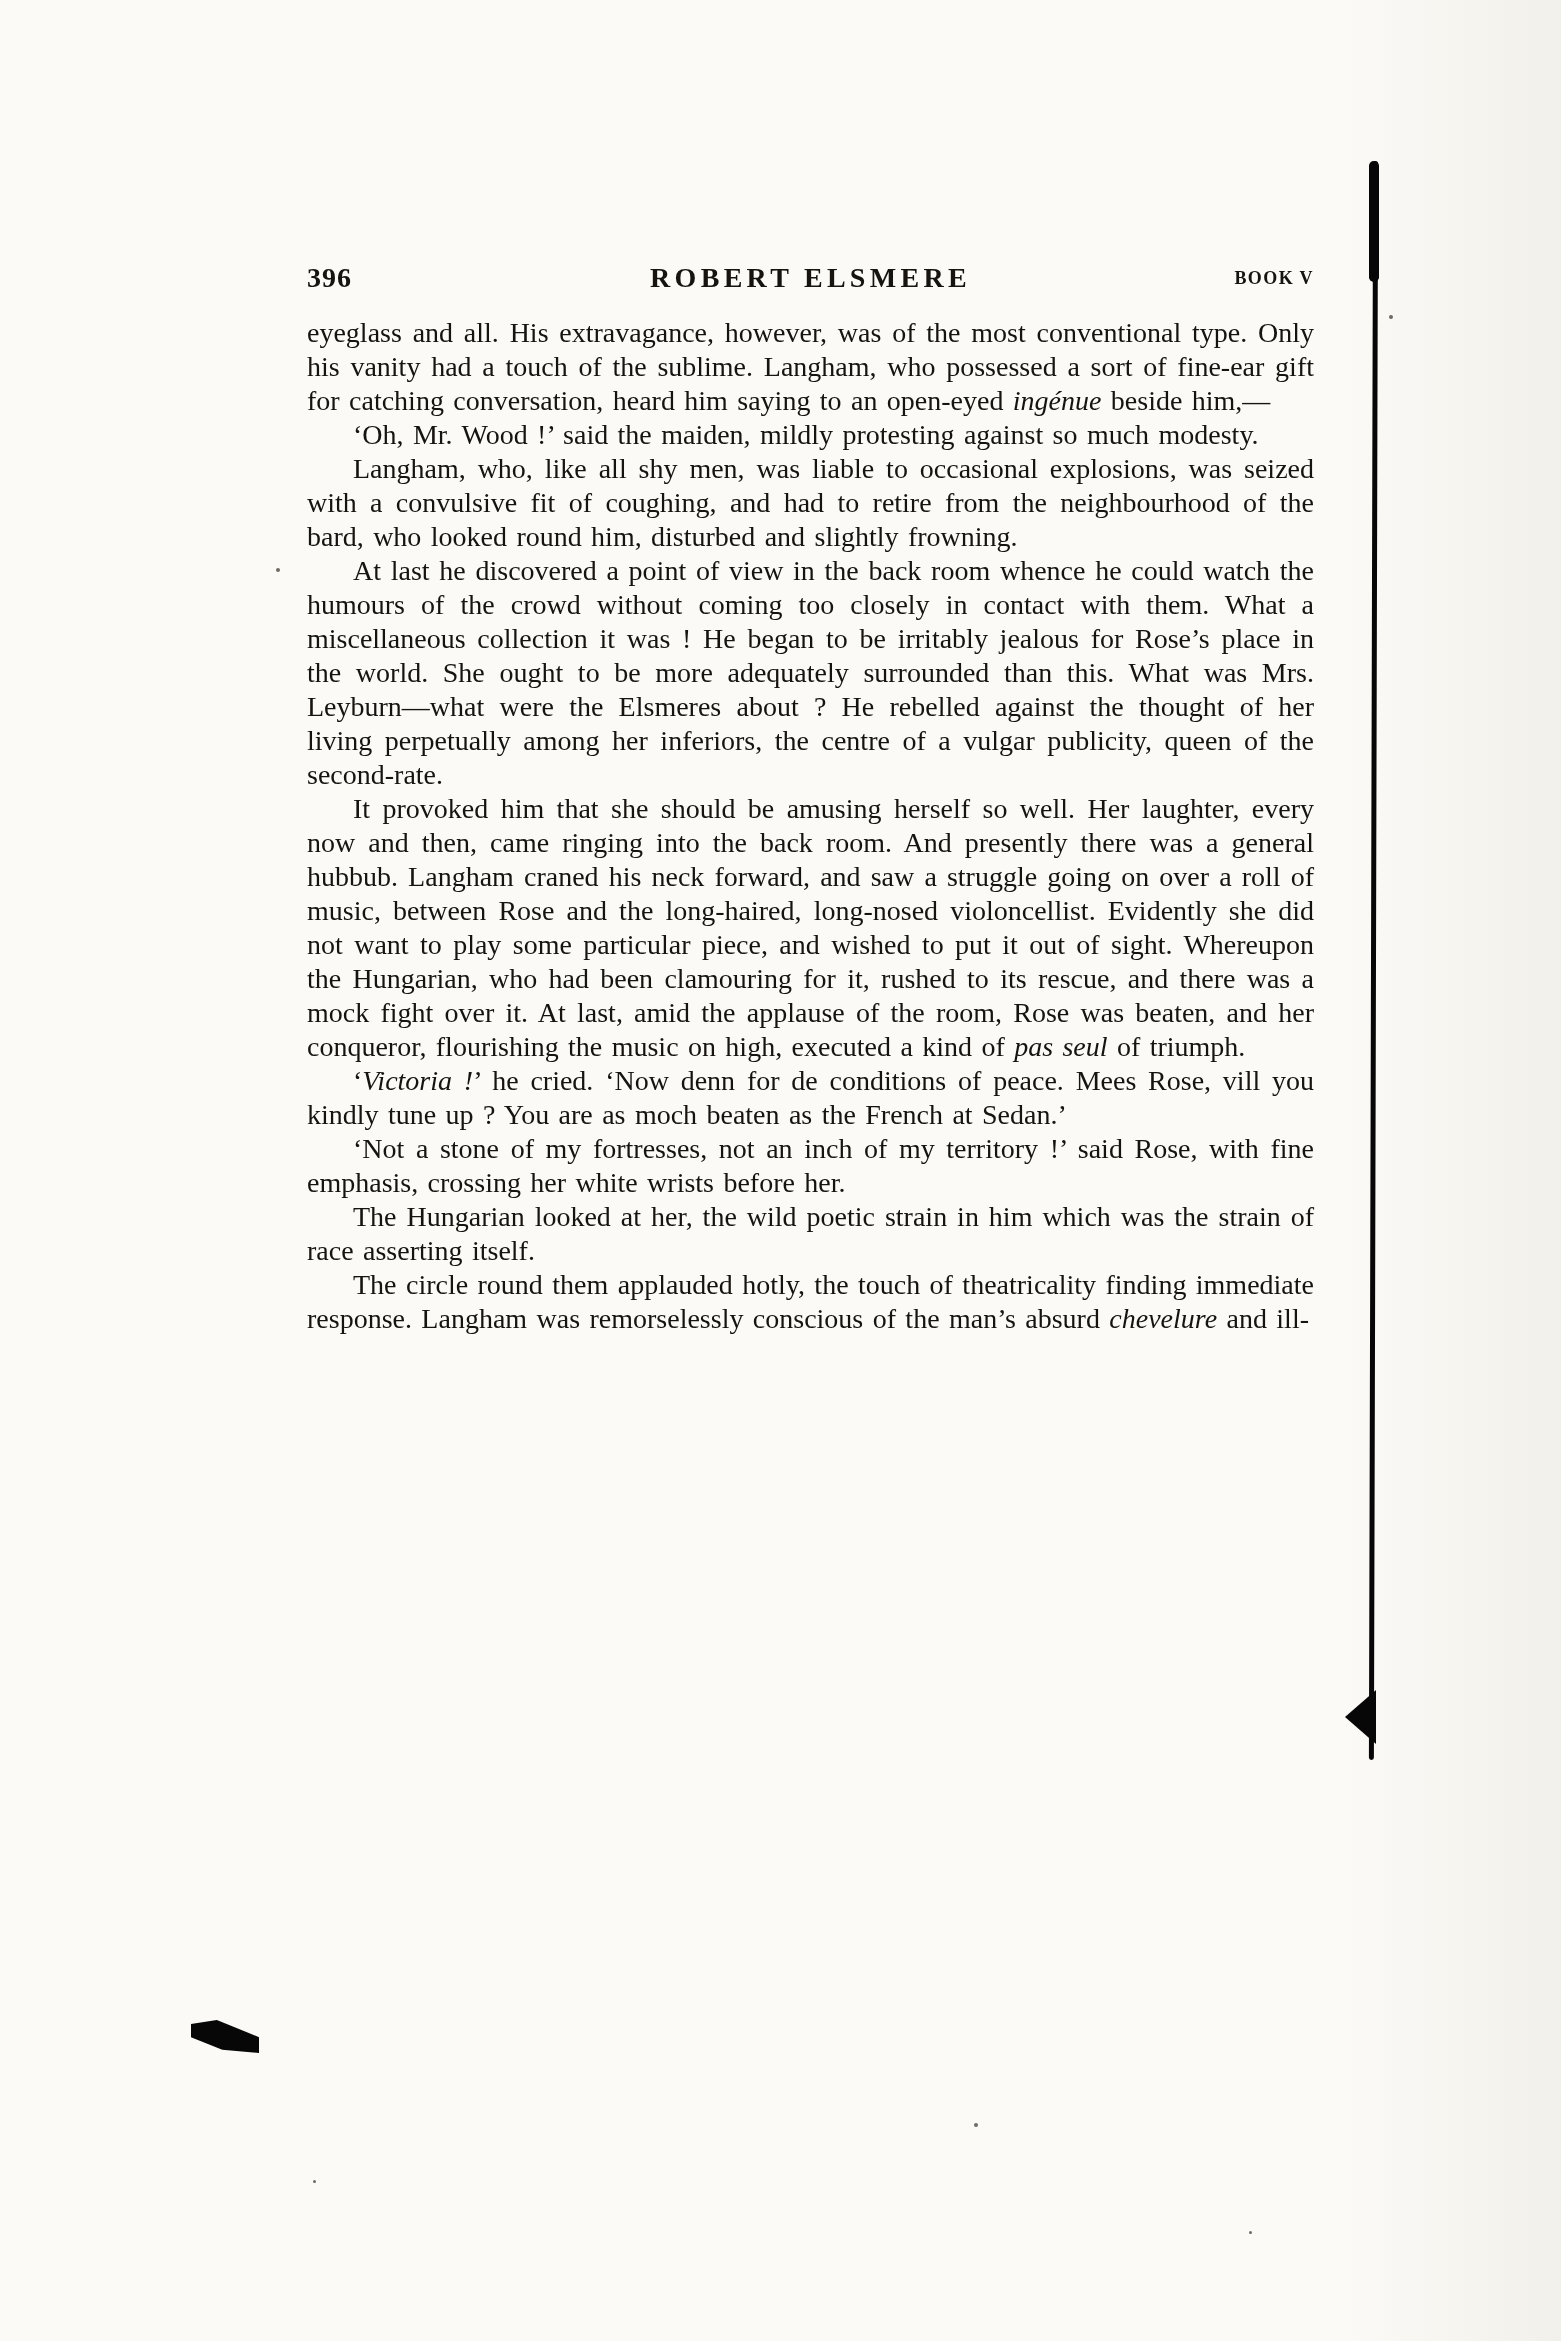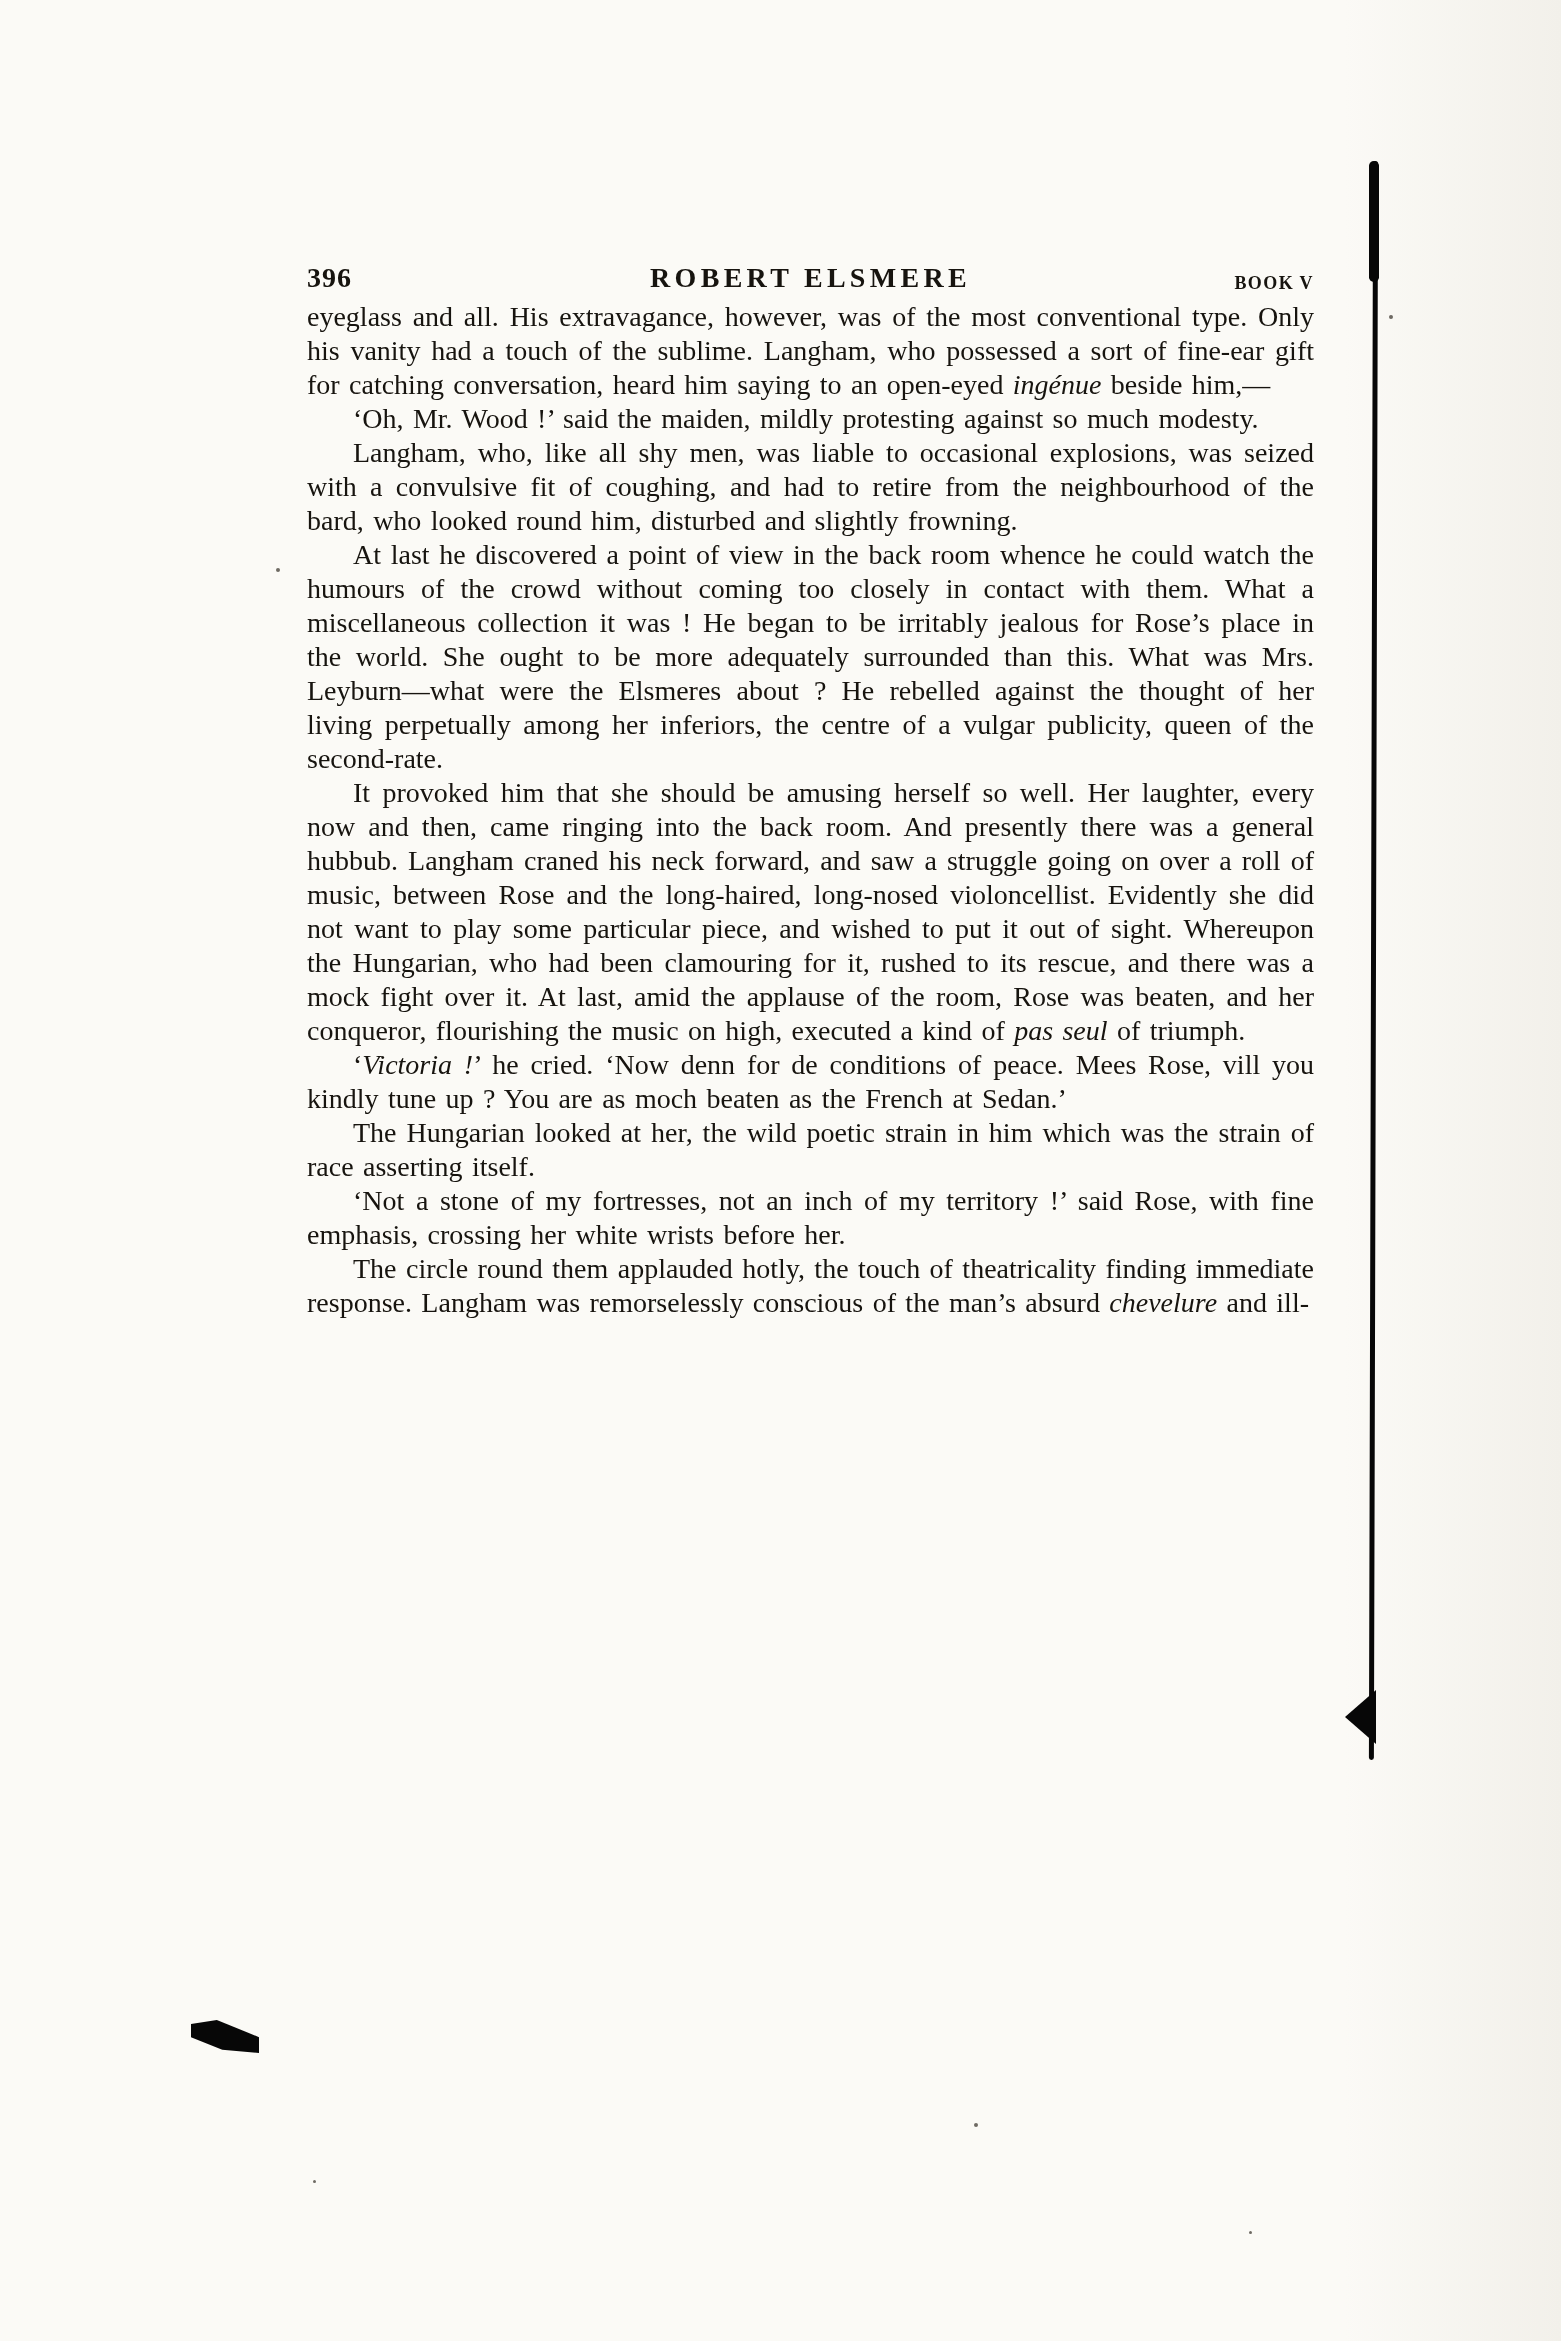--- a/index.html
+++ b/index.html
@@ -14,21 +14,21 @@
     color:var(--ink);
   }
   .sheet{
     position:relative;width:1562px;height:2342px;overflow:hidden;
     background:linear-gradient(90deg,var(--paper) 0%,var(--paper) 86%,#f2f0ea 100%);
   }
   .column{
     position:absolute;left:307px;top:262px;width:1007px;
   }
   .header{
-    display:flex;align-items:flex-end;margin-bottom:6px;
+    display:flex;align-items:center;margin-bottom:22px;
   }
   .header>*{flex:1;}
   .page-number{
     font-size:28px;font-weight:700;text-align:left;letter-spacing:1px;
   }
   .running-title{
     font-size:28px;font-weight:700;text-align:center;letter-spacing:4.3px;white-space:nowrap;
   }
   .book-label{
     font-size:18px;font-weight:700;text-align:right;letter-spacing:1.4px;white-space:nowrap;
@@ -73,22 +73,22 @@
       <span class="running-title">ROBERT ELSMERE</span>
       <span class="book-label">BOOK V</span>
     </div>
     <div class="body-text">
         <p class="para"><span>eyeglass and all.  His extravagance, however, was of the most conventional type.  Only his vanity had a touch of the sublime. Langham, who possessed a sort of fine-ear gift for catching conversation, heard him saying to an open-eyed </span><i>ingénue</i><span> beside him,—</span></p>
         <p class="para indent"><span>‘Oh, Mr. Wood !’ said the maiden, mildly protesting against so much modesty.</span></p>
         <p class="para indent"><span>Langham, who, like all shy men, was liable to occasional explosions, was seized with a convulsive fit of coughing, and had to retire from the neighbourhood of the bard, who looked round him, disturbed and slightly frowning.</span></p>
         <p class="para indent"><span>At last he discovered a point of view in the back room whence he could watch the humours of the crowd without coming too closely in contact with them.  What a miscellaneous collection it was !  He began to be irritably jealous for Rose’s place in the world.  She ought to be more adequately surrounded than this.  What was Mrs. Leyburn—what were the Elsmeres about ?  He rebelled against the thought of her living perpetually among her inferiors, the centre of a vulgar publicity, queen of the second-rate.</span></p>
         <p class="para indent"><span>It provoked him that she should be amusing herself so well. Her laughter, every now and then, came ringing into the back room.  And presently there was a general hubbub.  Langham craned his neck forward, and saw a struggle going on over a roll of music, between Rose and the long-haired, long-nosed violoncellist.  Evidently she did not want to play some particular piece, and wished to put it out of sight.  Whereupon the Hungarian, who had been clamouring for it, rushed to its rescue, and there was a mock fight over it.  At last, amid the applause of the room, Rose was beaten, and her conqueror, flourishing the music on high, executed a kind of </span><i>pas seul</i><span> of triumph.</span></p>
         <p class="para indent"><span>‘</span><i>Victoria !</i><span>’ he cried.  ‘Now denn for de conditions of peace. Mees Rose, vill you kindly tune up ?  You are as moch beaten as the French at Sedan.’</span></p>
+        <p class="para indent"><span>‘Not a stone of my fortresses, not an inch of my territory !’ said Rose, with fine emphasis, crossing her white wrists before her.</span></p>
         <p class="para indent"><span>The Hungarian looked at her, the wild poetic strain in him which was the strain of race asserting itself.</span></p>
-        <p class="para indent"><span>‘Not a stone of my fortresses, not an inch of my territory !’ said Rose, with fine emphasis, crossing her white wrists before her.</span></p>
         <p class="para indent"><span>The circle round them applauded hotly, the touch of theatricality finding immediate response.  Langham was remorselessly conscious of the man’s absurd </span><i>chevelure</i><span> and ill-</span></p>
       </div>
   </div>
 
   <div class="edge-bar"></div>
   <div class="edge-bar-cap"></div>
   <div class="edge-arrow"></div>
   <div class="ink-blot"></div>
 
   <div class="speck" style="left:276px;top:568px;width:4.3px;height:4.3px;"></div>

